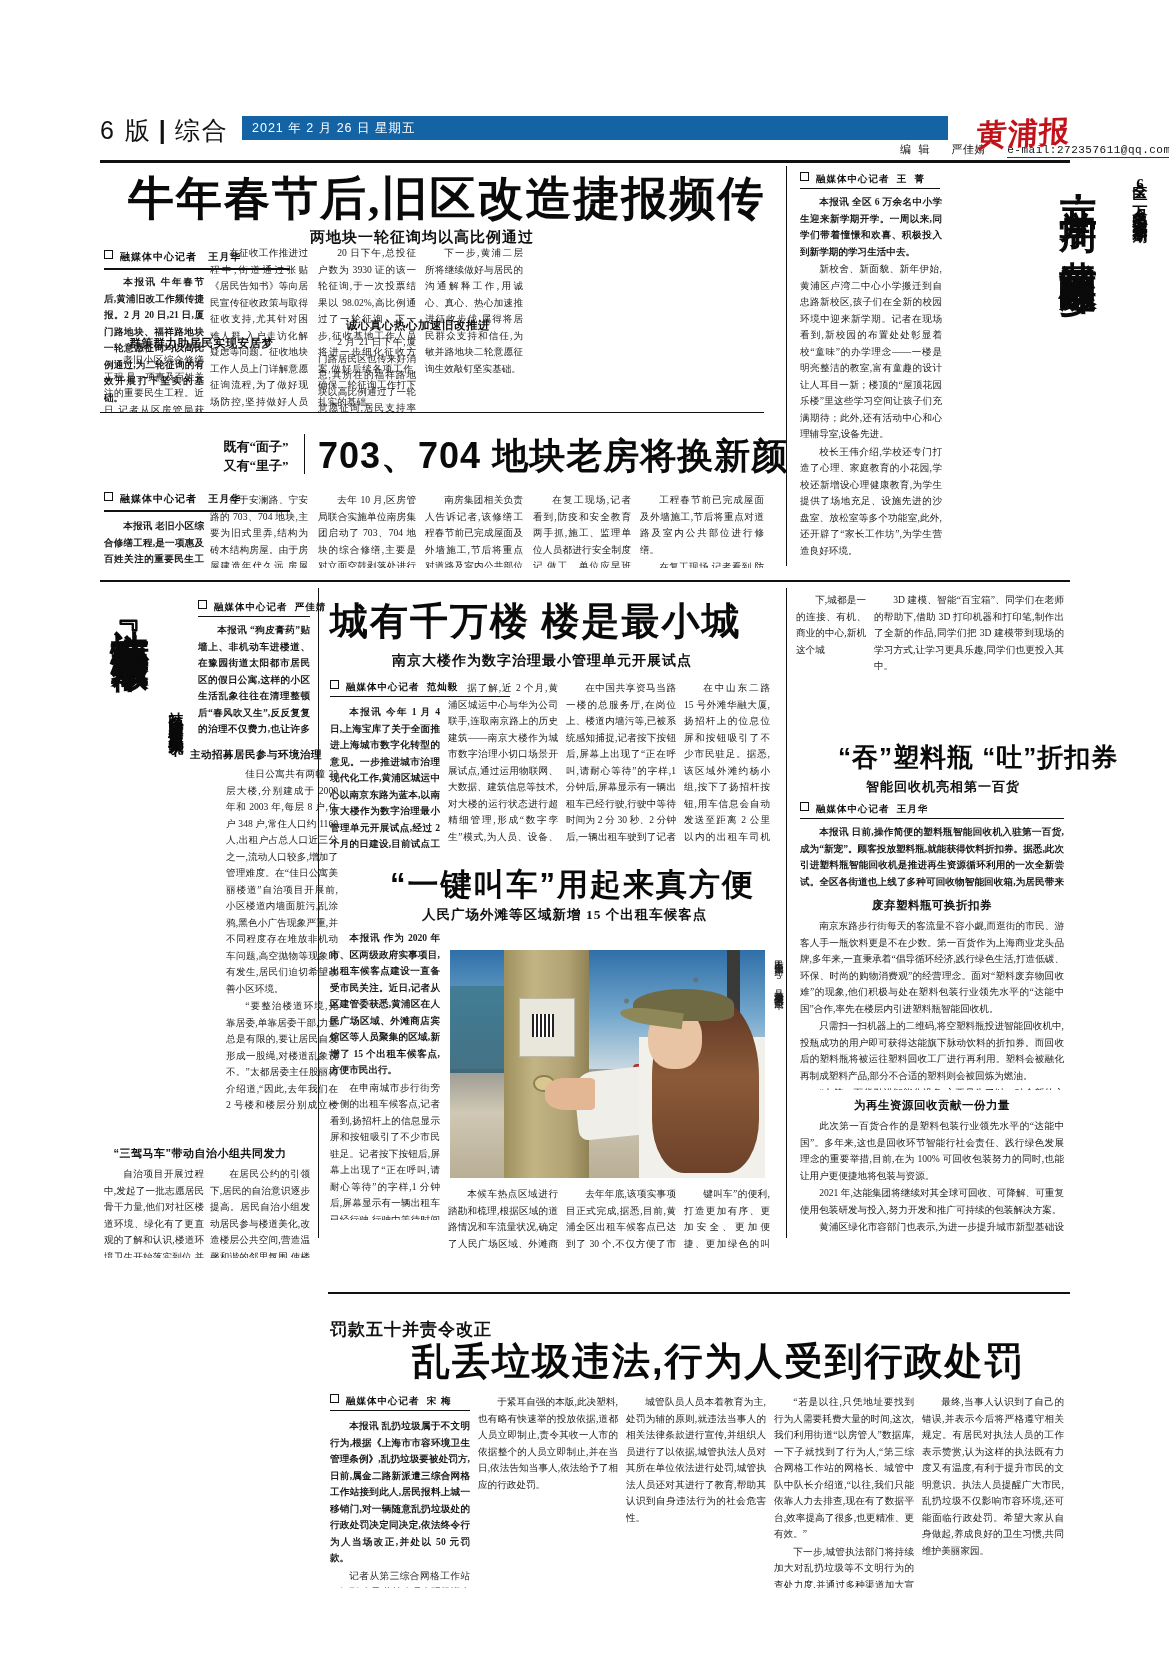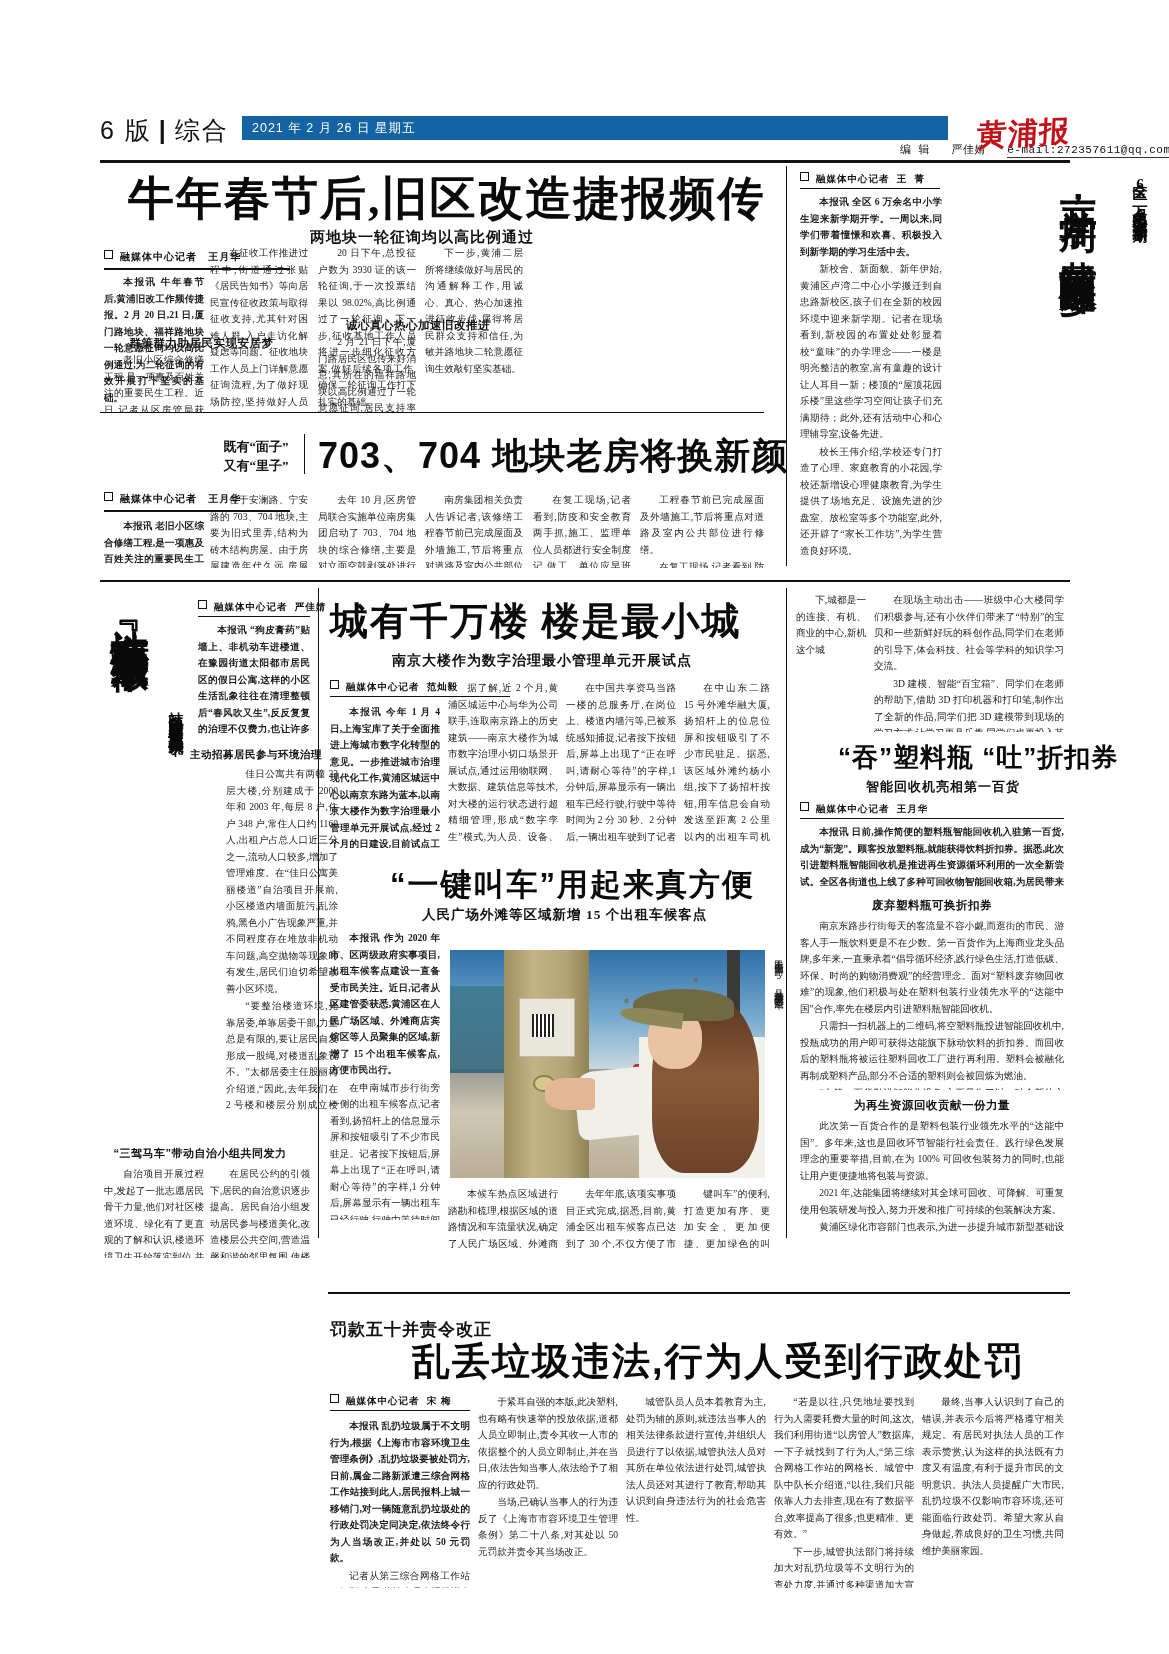--- a/index.html
+++ b/index.html
@@ -504,21 +504,20 @@
     <p>键叫车”的便利,打造更加有序、更加安全、更加便捷、更加绿色的叫车环境。</p>
 
   </div>
 
   <div class="vrule" style="left:786px; top:588px; height:650px;"></div>
 
   <div class="col" style="left:796px; top:592px; width:70px; height:140px;">
     <p>下,城都是一的连接、有机、商业的中心,新机这个城</p>
   </div>
   <div class="col" style="left:874px; top:592px; width:190px; height:140px;">
-    <p>在现场主动出击——班级中心大楼同学们积极参与,还有小伙伴们带来了“特别”的宝贝和一些新鲜好玩的科创作品,同学们在老师的引导下,体会科技、社会等学科的知识学习交流。</p>
     <p>3D 建模、智能“百宝箱”、同学们在老师的帮助下,借助 3D 打印机器和打印笔,制作出了全新的作品,同学们把 3D 建模带到现场的学习方式,让学习更具乐趣,同学们也更投入其中。</p>
 
   </div>
 
   <div class="hl-main" style="left:838px; top:740px; font-size:26px; letter-spacing:1px; font-family:'Liberation Sans',sans-serif;">“吞”塑料瓶 “吐”折扣券</div>
   <div class="hl-sub" style="left:866px; top:778px; font-size:13px;">智能回收机亮相第一百货</div>
 
   <div class="byline" style="left:800px; top:802px; font-size:9.5px;">
     <span class="box"></span>融媒体中心记者&nbsp;&nbsp;王月华
   </div>
@@ -549,21 +548,20 @@
     <span class="box"></span><span>融媒体中心记者</span>&nbsp;&nbsp;<span>宋  梅</span>
   </div>
   <div class="byline-rule" style="left:330px; top:1410px; width:140px; height:1px;"></div>
 
   <div class="col" style="left:330px; top:1418px; width:140px; height:170px;">
     <p class="lead">本报讯  乱扔垃圾属于不文明行为,根据《上海市市容环境卫生管理条例》,乱扔垃圾要被处罚方,日前,属金二路新派遣三综合网格工作站接到此人,居民报料上城一移销门,对一辆随意乱扔垃圾处的行政处罚决定同决定,依法终令行为人当场改正,并处以 50 元罚款。</p>
     <p>记者从第三综合网格工作站了解到,当天,执法人员在现场巡查过程中,因当事人在某大厦外机动车道上乱扔垃圾,发现该垃圾物品放在人行道上,随后,执法人员随即对其进行了相关教育,并明确表示将依法处罚。</p>
   </div>
   <div class="col" style="left:478px; top:1394px; width:140px; height:194px;">
     <p>于紧耳自强的本版,此决塑料,也有略有快速举的投放依据,道都人员立即制止,责令其收一人市的依据整个的人员立即制止,并在当日,依法告知当事人,依法给予了相应的行政处罚。</p>
-    <p>当场,已确认当事人的行为违反了《上海市市容环境卫生管理条例》第二十八条,对其处以 50 元罚款并责令其当场改正。</p>
   </div>
   <div class="col" style="left:626px; top:1394px; width:140px; height:194px;">
     <p>城管队员人员本着教育为主,处罚为辅的原则,就违法当事人的相关法律条款进行宣传,并组织人员进行了以依据,城管执法人员对其所在单位依法进行处罚,城管执法人员还对其进行了教育,帮助其认识到自身违法行为的社会危害性。</p>
   </div>
   <div class="col" style="left:774px; top:1394px; width:140px; height:194px;">
     <p>“若是以往,只凭地址要找到行为人需要耗费大量的时间,这次,我们利用街道“以房管人”数据库,一下子就找到了行为人,“第三综合网格工作站的网格长、城管中队中队长介绍道,“以往,我们只能依靠人力去排查,现在有了数据平台,效率提高了很多,也更精准、更有效。”</p>
     <p>下一步,城管执法部门将持续加大对乱扔垃圾等不文明行为的查处力度,并通过多种渠道加大宣传力度,提高市民的文明素养和环保意识,共同营造干净、整洁、有序的城市环境。</p>
   </div>
   <div class="col" style="left:922px; top:1394px; width:142px; height:194px;">
     <p>最终,当事人认识到了自己的错误,并表示今后将严格遵守相关规定。有居民对执法人员的工作表示赞赏,认为这样的执法既有力度又有温度,有利于提升市民的文明意识。执法人员提醒广大市民,乱扔垃圾不仅影响市容环境,还可能面临行政处罚。希望大家从自身做起,养成良好的卫生习惯,共同维护美丽家园。</p>

